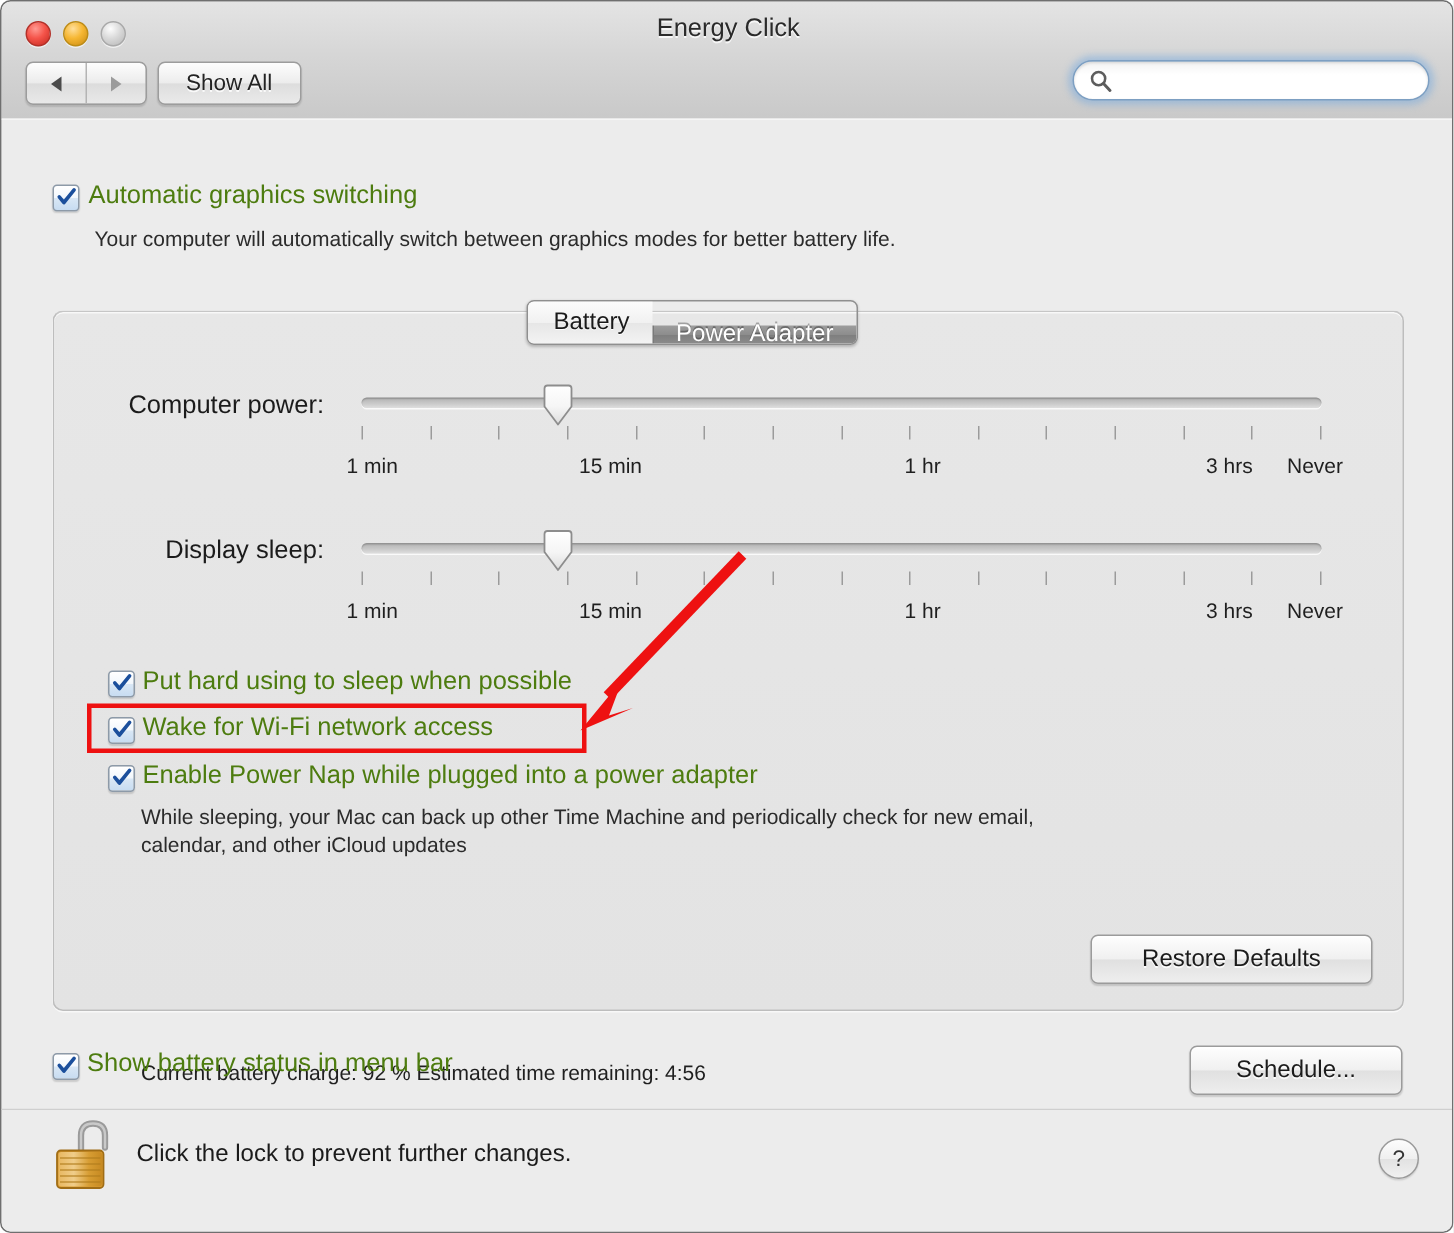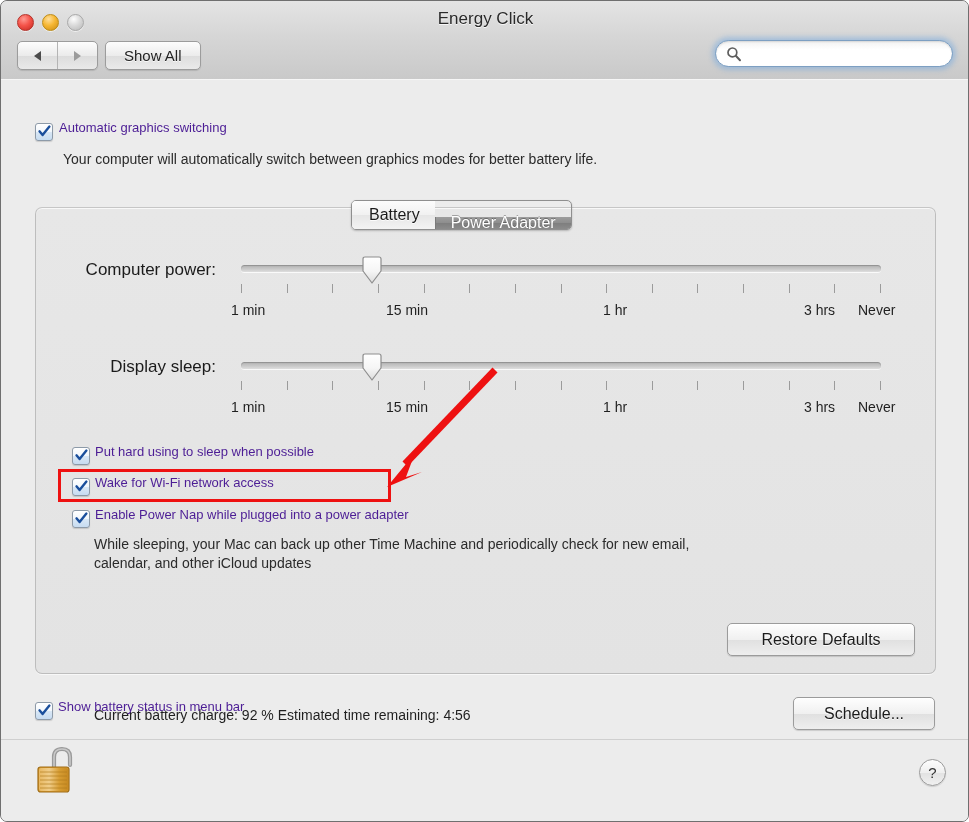--- a/index.html
+++ b/index.html
@@ -142,22 +142,22 @@
     width: 16px; height: 16px;
     border: 1px solid #8d9aa8;
     border-radius: 3px;
     background: linear-gradient(to bottom, #ffffff 0%, #f2f7fc 48%, #d9e7f5 52%, #c7dcf1 100%);
     box-shadow: 0 1px 1px rgba(0,0,0,0.14), inset 0 1px 0 rgba(255,255,255,0.9);
   }
   .chk svg { position: absolute; left: 1px; top: 0px; }
 
   .label-main {
     position: absolute;
-    font-size: 13px;
-    color: #4c1d95;
+    font-size: 17px;
+    color: #4d7c0f;
     white-space: nowrap;
   }
   .label-sub {
     position: absolute;
     font-size: 14px;
     color: #2b2b2b;
     line-height: 19px;
   }
 
   
@@ -481,20 +481,21 @@
       </linearGradient>
     </defs>
     <g stroke="#b07c1c" stroke-width="0.9" opacity="0.75">
       <line x1="6" y1="28" x2="33" y2="28"></line>
       <line x1="6" y1="32" x2="33" y2="32"></line>
       <line x1="6" y1="36" x2="33" y2="36"></line>
       <line x1="6" y1="40" x2="33" y2="40"></line>
       <line x1="6" y1="44" x2="33" y2="44"></line>
     </g>
   </svg>
+  <div id="lock-text">Click the lock to prevent further changes.</div>
   <div id="help-btn">?</div>
 
   <div id="annotation-layer">
     <div id="highlight-box"></div>
     <svg width="969" height="822" style="position:absolute;left:0;top:0;">
       <line x1="494" y1="369" x2="404" y2="463" stroke="#ee1111" stroke-width="7" stroke-linecap="butt"></line>
       <path d="M386 486 L414 452 L405 476 L421 471 Z" fill="#ee1111"></path>
     </svg>
   </div>
 

